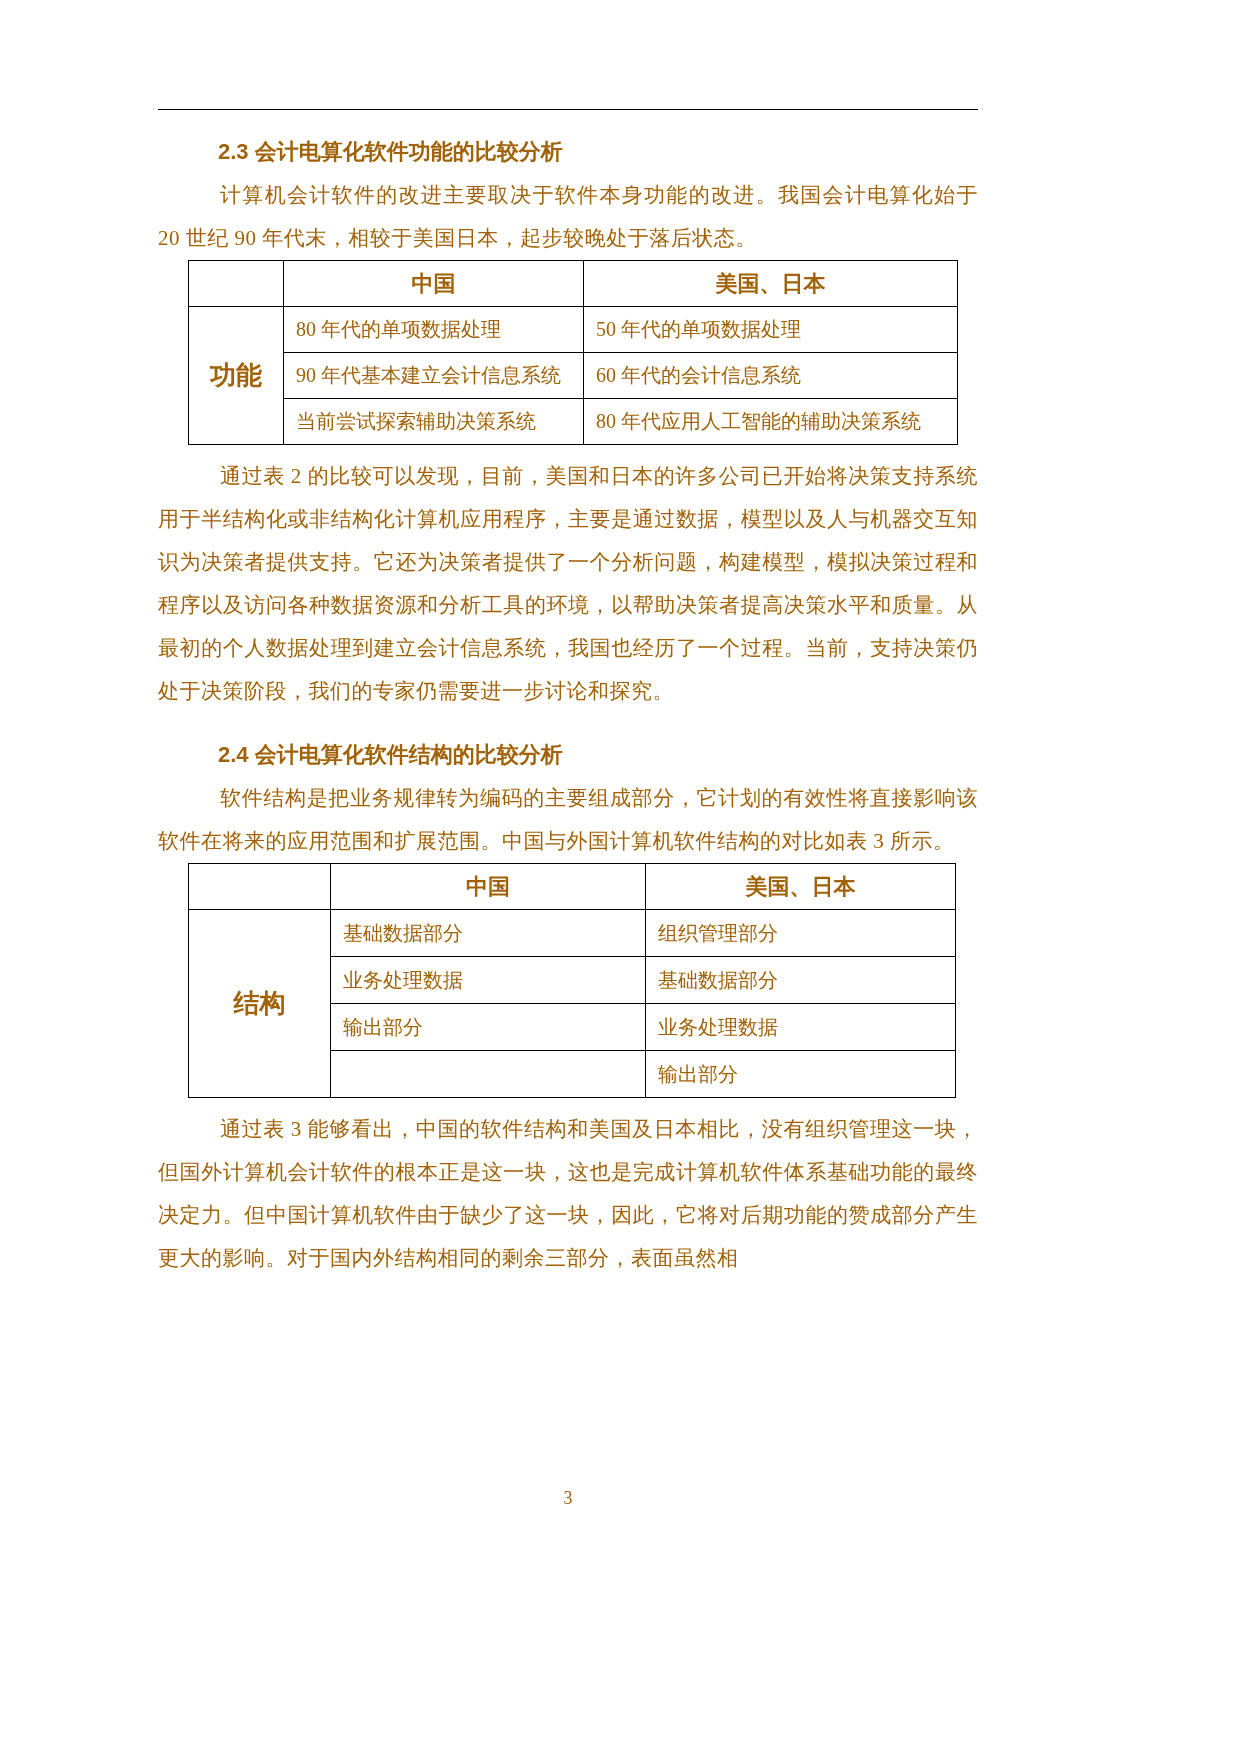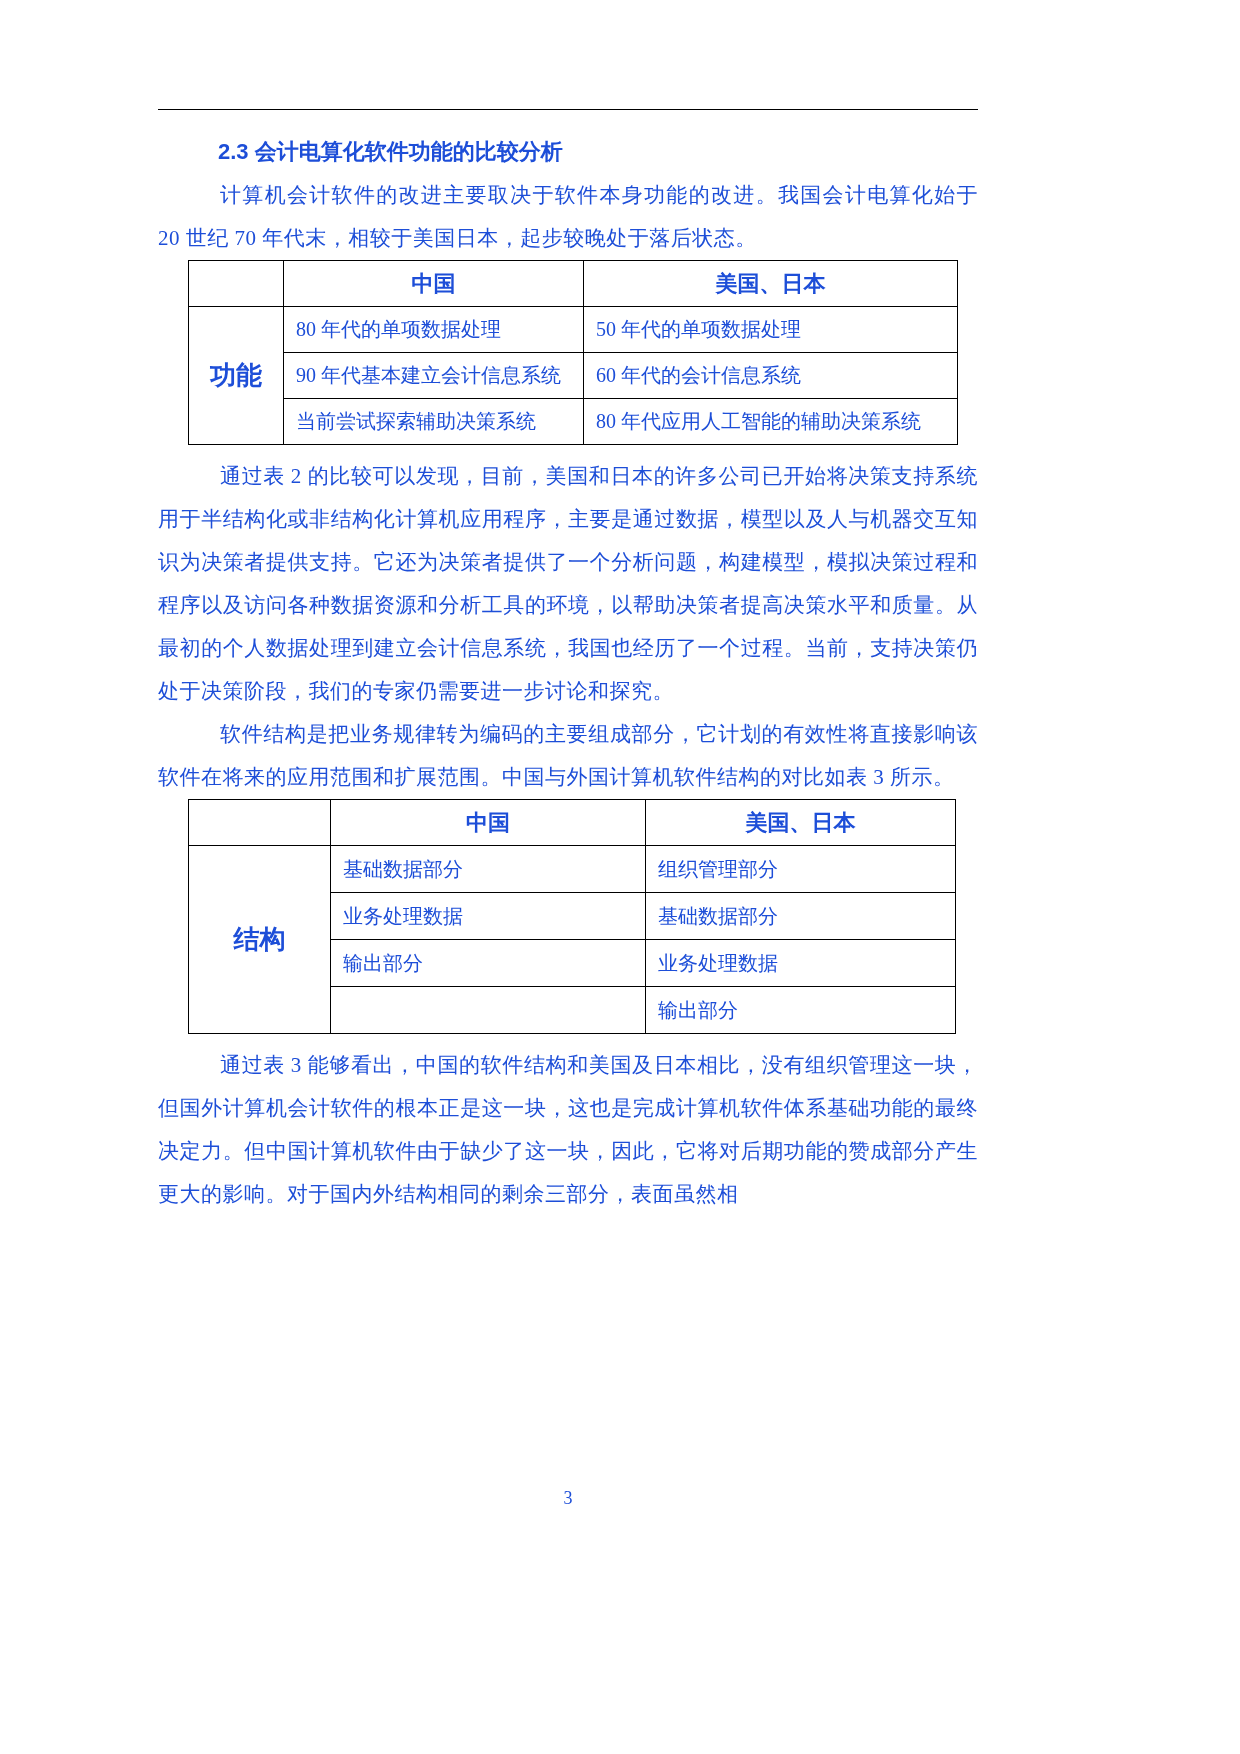--- a/index.html
+++ b/index.html
@@ -8,21 +8,21 @@
     background: #ffffff;
   }
   .page {
     position: relative;
     width: 1240px;
     height: 1754px;
     background: #ffffff;
     box-sizing: border-box;
     padding: 0 262px 0 158px;
     overflow: hidden;
-    color: #1d4ed8;
+    color: #a16207;
     font-family: "Liberation Serif", "DejaVu Serif", serif;
     font-size: 21px;
     border-radius: 21px;
   }
   .header-rule {
     margin-top: 109px;
     border-top: 1.5px solid #000000;
     height: 0;
   }
   .doc-heading {
@@ -95,21 +95,21 @@
 </style>
 </head>
 <body>
 
 <div class="page">
 
   <div class="header-rule"></div>
 
   <h2 class="doc-heading">2.3 会计电算化软件功能的比较分析</h2>
 
-  <p class="doc-para">计算机会计软件的改进主要取决于软件本身功能的改进。我国会计电算化始于 20 世纪 70 年代末，相较于美国日本，起步较晚处于落后状态。</p>
+  <p class="doc-para">计算机会计软件的改进主要取决于软件本身功能的改进。我国会计电算化始于 20 世纪 90 年代末，相较于美国日本，起步较晚处于落后状态。</p>
 
 
   <table class="cmp-table t2">
     <colgroup>
       <col style="width:95px">
       <col style="width:300px">
       <col style="width:374px">
     </colgroup>
     <tbody>
       <tr>
@@ -128,20 +128,21 @@
       </tr>
       <tr>
         <td class="cell">当前尝试探索辅助决策系统</td>
         <td class="cell">80 年代应用人工智能的辅助决策系统</td>
       </tr>
     </tbody>
   </table>
 
   <p class="doc-para">通过表 2 的比较可以发现，目前，美国和日本的许多公司已开始将决策支持系统用于半结构化或非结构化计算机应用程序，主要是通过数据，模型以及人与机器交互知识为决策者提供支持。它还为决策者提供了一个分析问题，构建模型，模拟决策过程和程序以及访问各种数据资源和分析工具的环境，以帮助决策者提高决策水平和质量。从最初的个人数据处理到建立会计信息系统，我国也经历了一个过程。当前，支持决策仍处于决策阶段，我们的专家仍需要进一步讨论和探究。</p>
 
+  <h2 class="doc-heading">2.4 会计电算化软件结构的比较分析</h2>
 
   <p class="doc-para">软件结构是把业务规律转为编码的主要组成部分，它计划的有效性将直接影响该软件在将来的应用范围和扩展范围。中国与外国计算机软件结构的对比如表 3 所示。</p>
 
 
   <table class="cmp-table t3">
     <colgroup>
       <col style="width:142px">
       <col style="width:315px">
       <col style="width:310px">
     </colgroup>

